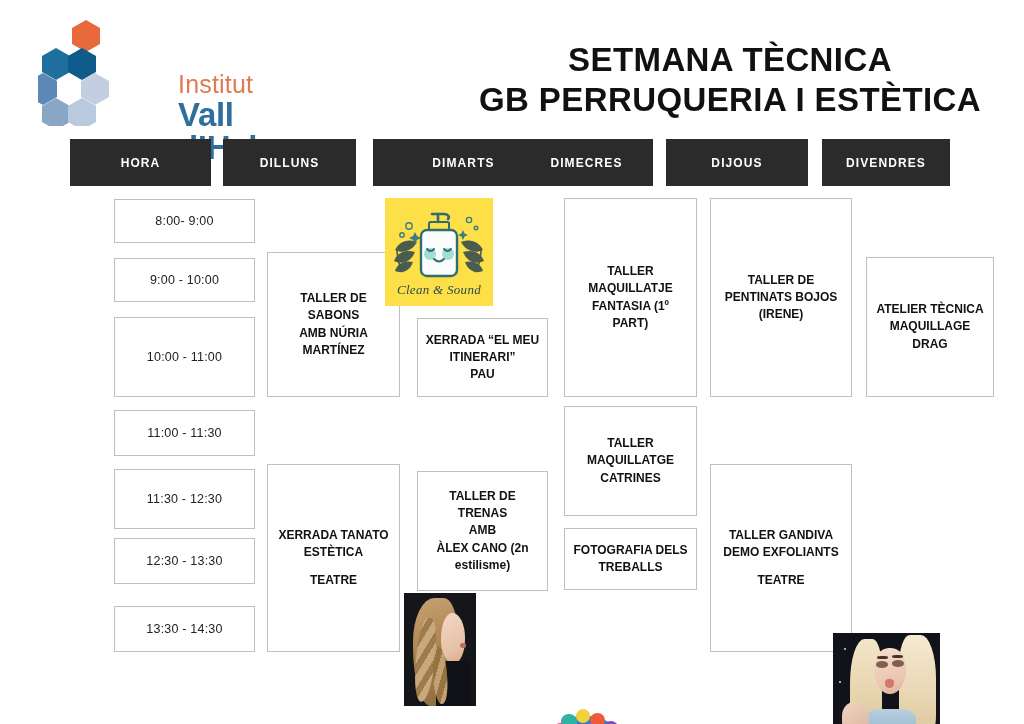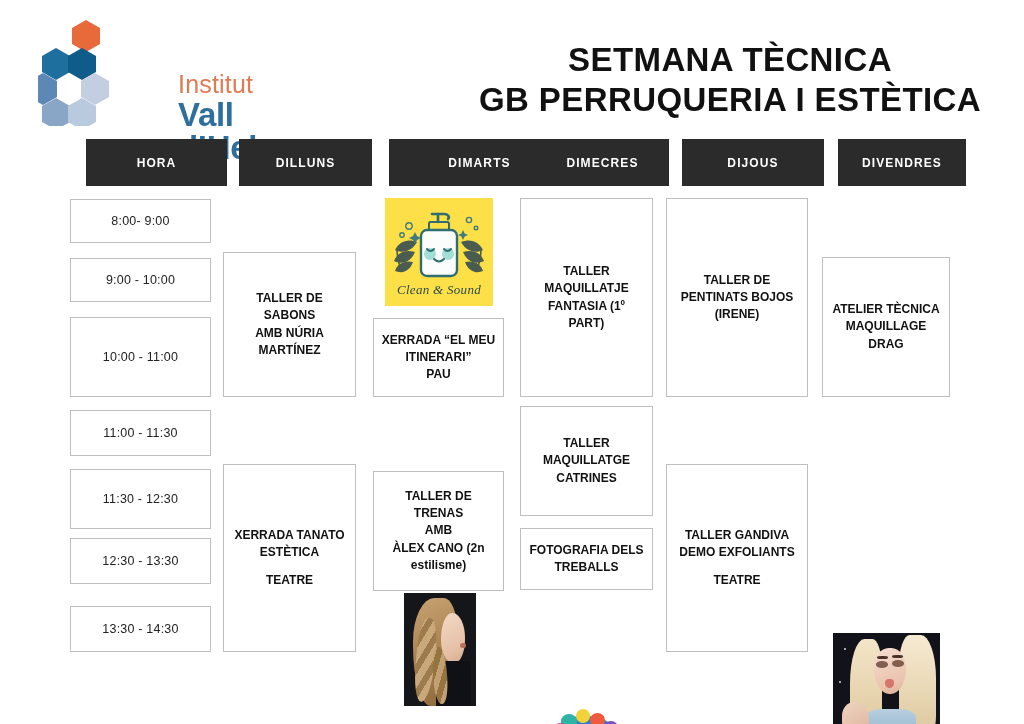--- a/index.html
+++ b/index.html
@@ -30,28 +30,29 @@
   }
   .title-l1{font-size:33px;display:block;}
   .title-l2{font-size:33px;display:block;}
 
   
   .grid{position:absolute;left:0;top:0;width:1024px;height:724px;}
 
   .hcell{
     position:absolute;background:#2b2b2b;color:#fff;
     display:flex;align-items:center;justify-content:center;
-    font-size:12px;font-weight:700;letter-spacing:1.1px;margin-left:16px;
+    font-size:12px;font-weight:700;letter-spacing:1.1px;
   }
 
   .cell{
     position:absolute;border:1px solid #bfbfbf;background:#fff;
     box-sizing:border-box;
     display:flex;align-items:center;justify-content:center;
     text-align:center;
+    margin-left:44px;
   }
   .time-cell{font-size:12.5px;color:#222;font-weight:400;letter-spacing:.2px;}
   .act-cell{font-size:12px;font-weight:700;color:#111;line-height:1.42;padding:4px 6px;}
   .act-cell .ln{display:block;}
   .act-cell .gap{display:block;height:11px;}
 
   
   .imgbox{position:absolute;box-sizing:border-box;overflow:hidden;}
 
   

